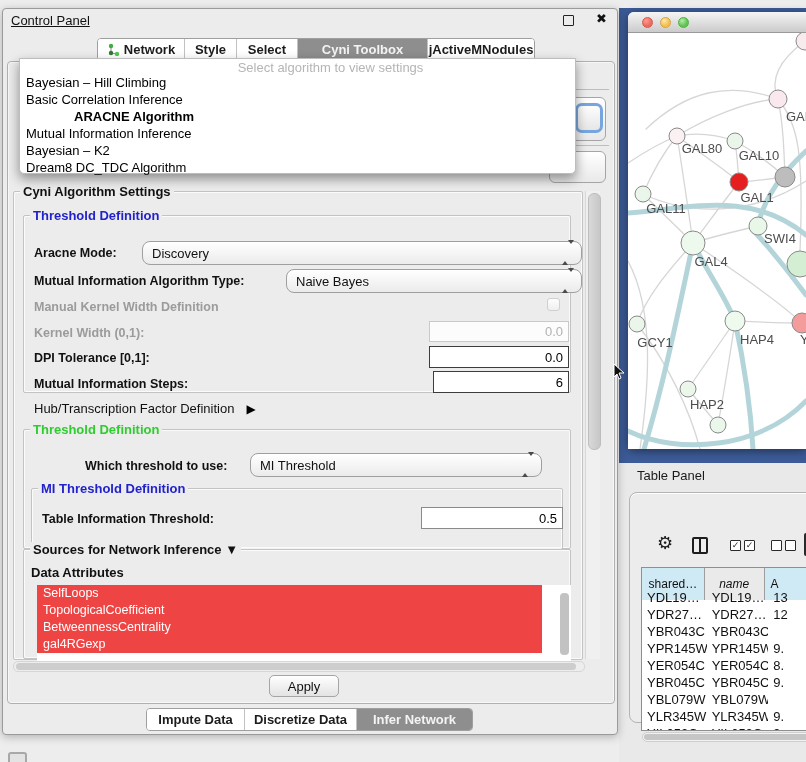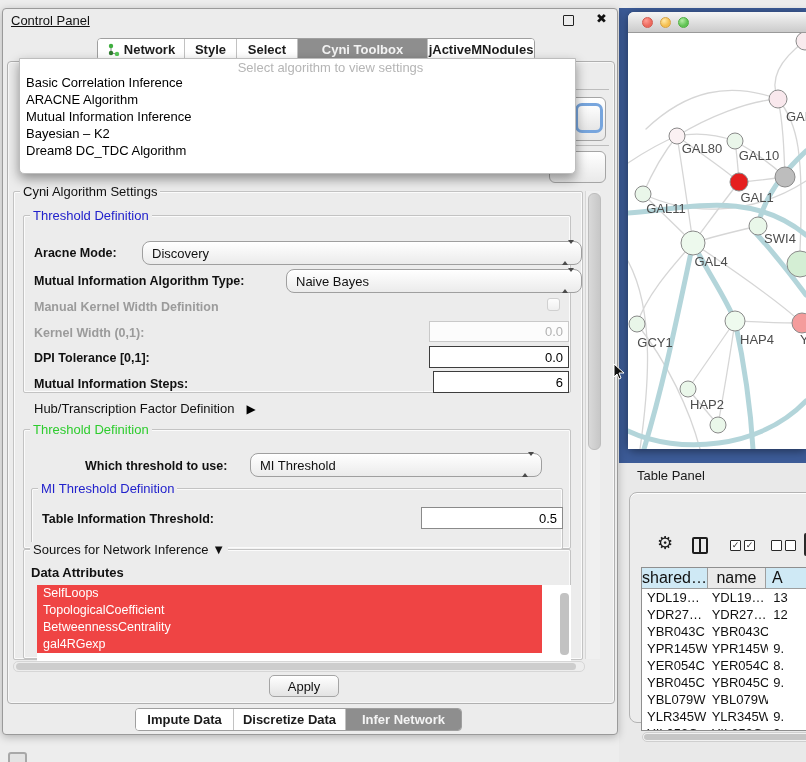--- a/index.html
+++ b/index.html
@@ -21,56 +21,56 @@
   #table-region{left:619px;top:463px;width:187px;height:299px;background:#e9e9e9;}
   #table-panel-title{left:18px;top:5px;font-size:13px;color:#1a1a1a;}
   #table-container{left:10px;top:29px;width:200px;height:231px;background:#ececec;border:1px solid #b3b3b3;border-radius:8px;box-shadow:inset 0 1px 0 #fff;}
   .tool-gear{left:27px;top:39px;font-size:18px;color:#1d1d1d;}
   .tool-col{left:62px;top:44px;width:16px;height:17px;border:2px solid #1d1d1d;border-radius:2px;}
   .tool-col::after{content:"";position:absolute;left:5px;top:0;width:2px;height:13px;background:#1d1d1d;}
   .cb{width:9px;height:9px;border:1.5px solid #2a2a2a;border-radius:1px;font-size:9px;line-height:8px;text-align:center;color:#2a2a2a;background:#fff;}
   .tool-doc{left:174px;top:40px;width:18px;height:23px;border:2px solid #2a2a2a;background:#fff;border-radius:2px;}
   #table-frame{left:11px;top:74px;width:180px;height:164px;background:#fff;border:1px solid #8f8f8f;border-right:none;overflow:hidden;}
   .thead{display:flex;height:20px;border-bottom:1px solid #9e9e9e;}
-  .th{height:20px;border-right:1px solid #9e9e9e;display:flex;align-items:center;justify-content:center;font-size:16px;color:#111;}
+  .th{height:32px;border-right:1px solid #9e9e9e;display:flex;align-items:center;justify-content:center;font-size:12px;color:#111;}
   .th.blue{background:#cfe9f5;}
   .th.gray{background:#eaeaea;}
   .tr{display:flex;height:17px;}
   .td{font-size:13px;color:#111;padding-left:5px;display:flex;align-items:center;white-space:nowrap;overflow:hidden;}
   #table-hscroll{left:12px;top:239px;width:180px;height:10px;background:#f1f1f1;border:1px solid #cfcfcf;border-radius:5px;}
   #table-hscroll .thumb{position:absolute;left:1px;top:1px;width:172px;height:6px;background:#c6c6c6;border-radius:4px;}
 
   
   #control-panel{left:2px;top:8px;width:616px;height:727px;background:#ececec;border:1px solid #9a9a9a;border-radius:4px;box-shadow:0 2px 8px rgba(0,0,0,.25);z-index:10;}
   #cp-title{left:8px;top:4px;font-size:13px;color:#111;text-decoration:underline;}
   #cp-float{left:560px;top:6px;width:11px;height:11px;border:1.5px solid #222;border-radius:1px;}
   #cp-close{left:593px;top:2px;font-size:13px;font-weight:bold;color:#111;}
   #outer-panel{left:4px;top:52px;width:608px;height:643px;background:#ececec;border:1px solid #b0b0b0;border-radius:4px;box-shadow:inset 0 0 0 1px #f7f7f7;}
 
   .seg{display:flex;border:1px solid #9f9f9f;border-radius:4px;overflow:hidden;background:#fff;}
   .tab{display:flex;align-items:center;justify-content:center;gap:4px;font-size:13px;font-weight:bold;color:#1c1c1c;border-right:1px solid #c2c2c2;background:#fff;}
   .tab:last-child{border-right:none;}
   .tab.selected{background:#8e8e8e;color:#f4f4f4;}
   #top-tabs{left:94px;top:29px;height:23px;}
-  #bottom-tabs{left:132px;top:699px;height:23px;}
+  #bottom-tabs{left:143px;top:699px;height:23px;}
 
   
   .sliver-line{background:#bdbdbd;height:1px;}
   .sliver-box{border:1px solid #a5a5a5;border-radius:6px;background:linear-gradient(#fff,#e9e9e9);}
   .focus-ring{border:3px solid #77a5dd;border-radius:7px;background:linear-gradient(#fdfdfd,#e6e6e6);}
 
   
   #dropdown{left:16px;top:49px;width:557px;height:116px;background:#fff;border:1px solid #bdbdbd;border-radius:0 0 5px 5px;box-shadow:0 5px 12px rgba(0,0,0,.4);z-index:30;}
   #dd-placeholder{width:100%;text-align:center;font-size:13px;color:#b5b5b5;height:14px;line-height:15px;margin-top:1px;padding-left:33px;}
   .dd-item{height:17px;line-height:17px;font-size:13px;color:#000;padding-left:6px;white-space:nowrap;}
-  .dd-item.selected{font-weight:normal;}
+  .dd-item.selected{font-weight:bold;margin-left:48px;}
 
   
   .group{border:1px solid #c3c3c3;border-radius:2px;box-shadow:inset 0 0 0 1px rgba(255,255,255,.8);}
-  .gtitle{position:absolute;top:-8px;left:6px;background:#ececec;padding:0 3px;font-size:13px;color:#111;white-space:nowrap;}
+  .gtitle{position:absolute;top:-8px;left:6px;background:#ececec;padding:0 3px;font-size:13px;color:#111;white-space:nowrap;font-weight:bold;}
   .gtitle.blue{color:#2222cc;}
   .gtitle.green{color:#2ecc2e;}
 
   .lbl{font-size:12.5px;color:#111;white-space:nowrap;}
   .lbl.b{font-weight:bold;}
   .lbl.dis{color:#9b9b9b;font-weight:bold;}
 
   .combo{border:1px solid #9f9f9f;border-radius:8px;background:linear-gradient(#fff,#ebebeb);box-shadow:inset 0 1px 0 #fff;margin-left:15px;}
   .combo .val{position:absolute;left:9px;top:50%;transform:translateY(-50%);font-size:13px;color:#111;white-space:nowrap;}
   .combo .arrows{position:absolute;right:7px;top:50%;transform:translateY(-50%);}
@@ -190,21 +190,21 @@
       </div>
       <div class="abs" style="left:141px;top:47px;display:flex;gap:3px;">
         <div class="cb"></div>
         <div class="cb"></div>
       </div>
       <div class="abs tool-doc"></div>
 
       <div id="table-frame" class="abs">
         <div class="thead" id="table-head">
             <div class="th blue" style="width: 80px;">shared…</div>
-            <div class="th gray" style="width: 76px;">name</div>
+            <div class="th gray" style="width: 76px; font-style: italic;">name</div>
             <div class="th blue" style="width: 64px; justify-content: flex-start; padding-left: 6px;">A</div>
           </div>
         <div id="table-body">
             <div class="tr">
               <div class="td" style="width: 80px;">YDL19…</div>
               <div class="td" style="width: 76px;">YDL19…</div>
               <div class="td" style="width: 64px;">13</div>
             </div>
             <div class="tr">
               <div class="td" style="width: 80px;">YDR27…</div>
@@ -370,20 +370,21 @@
 
     <div id="bottom-tabs" class="abs seg">
         <div class="tab" style="width: 97px;">Impute Data</div>
         <div class="tab" style="width: 111px;">Discretize Data</div>
         <div class="tab selected" style="width: 115px;">Infer Network</div>
       </div>
 
     <div id="dropdown" class="abs">
       <div id="dd-placeholder">Select algorithm to view settings</div>
       <div id="dd-items">
+          <div class="dd-item">Bayesian – Hill Climbing</div>
           <div class="dd-item">Basic Correlation Inference</div>
           <div class="dd-item selected">ARACNE Algorithm</div>
           <div class="dd-item">Mutual Information Inference</div>
           <div class="dd-item">Bayesian – K2</div>
           <div class="dd-item">Dream8 DC_TDC Algorithm</div>
         </div>
     </div>
   </div>
 
   <div id="mini-icon" class="abs"></div>

